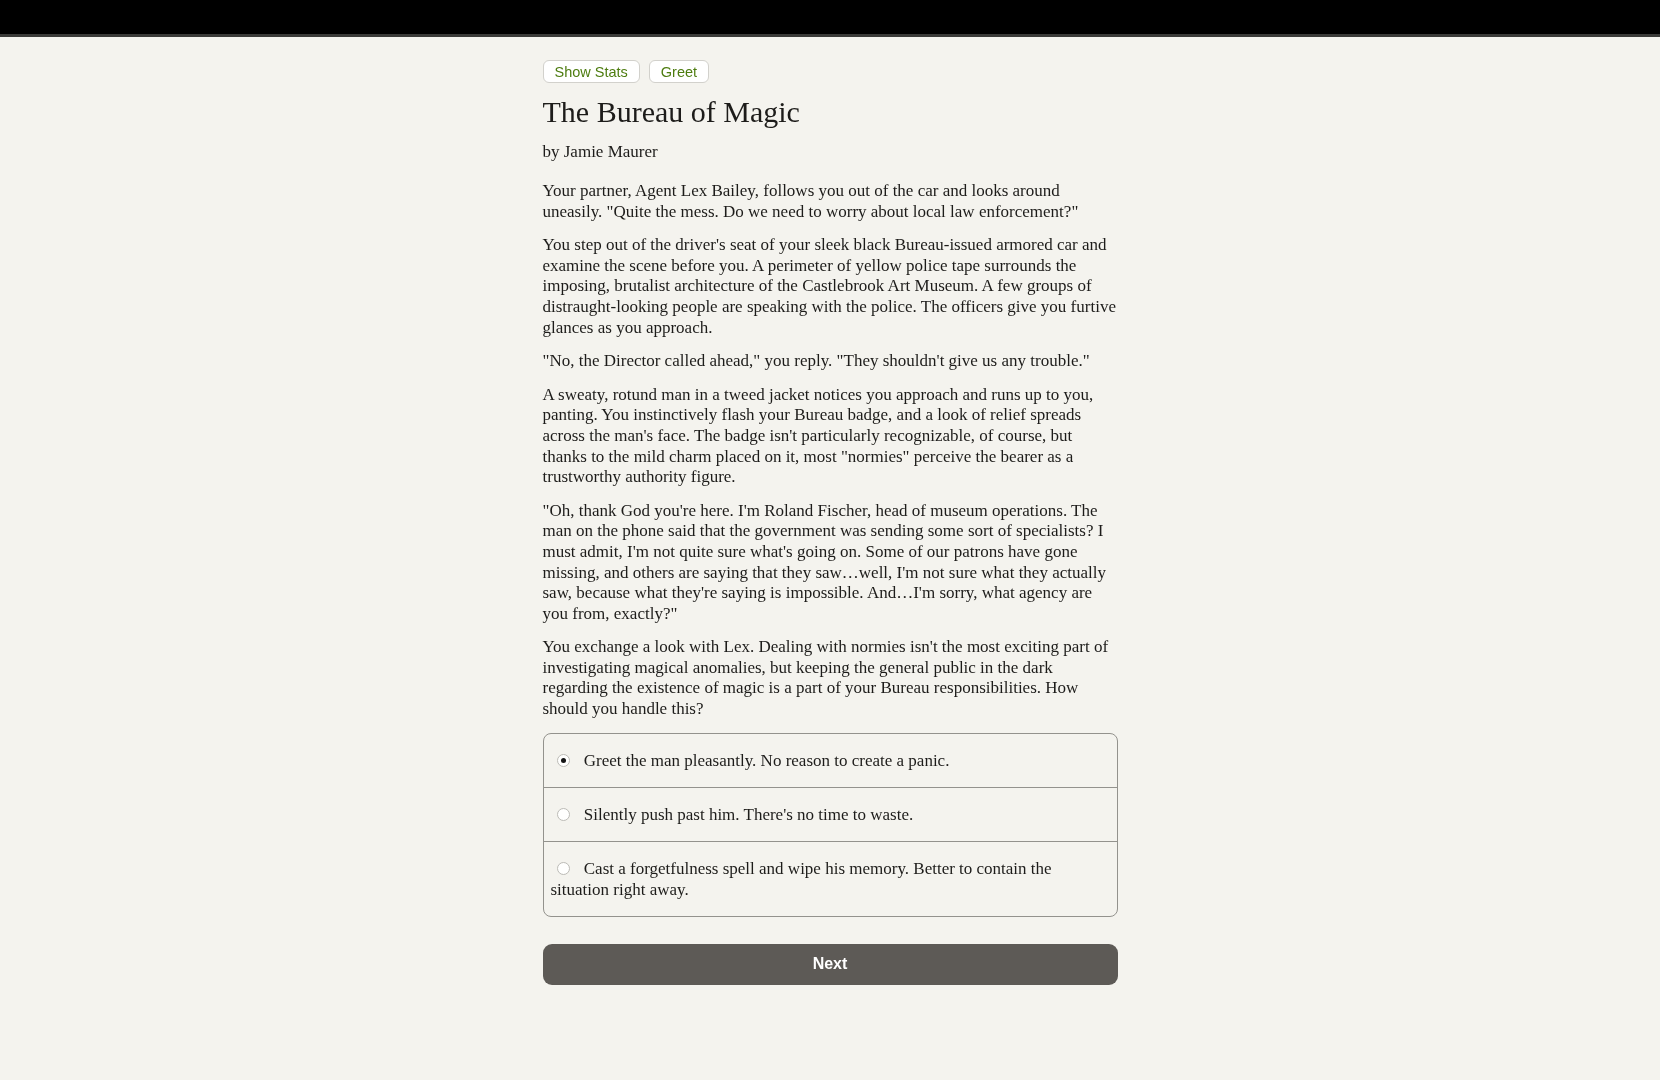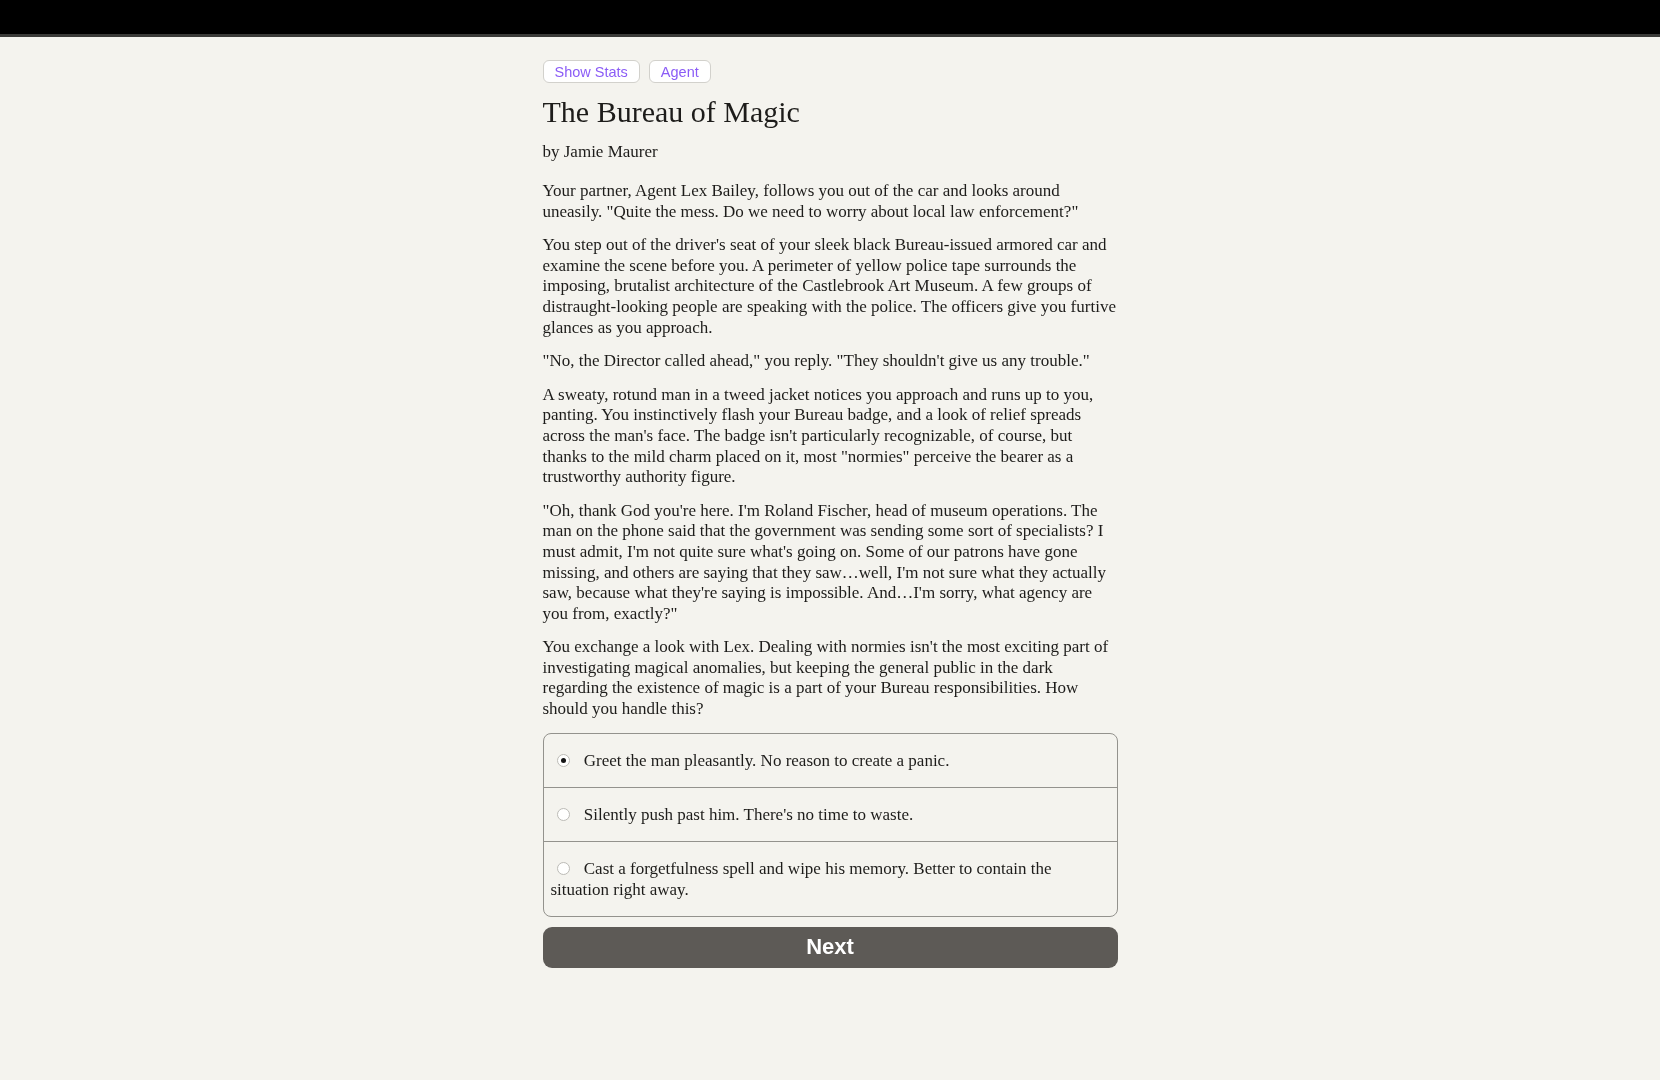--- a/index.html
+++ b/index.html
@@ -34,21 +34,21 @@
   }
   .toolbar{
     display:flex;
     gap:9px;
     margin-bottom:13px;
   }
   .ui-btn{
     font-family:"Liberation Sans","DejaVu Sans",sans-serif;
     font-size:14.5px;
     line-height:1;
-    color:#8b5cf6;
+    color:#4d7c0f;
     background:var(--button-bg);
     border:1px solid var(--button-border);
     border-radius:6px;
     padding:4px 11px 5px 11px;
     height:23px;
     cursor:pointer;
   }
   h1.title{
     font-size:30px;
     font-weight:400;
@@ -99,42 +99,42 @@
     content:"";
     position:absolute;
     left:3px;top:3px;
     width:5px;height:5px;
     border-radius:50%;
     background:var(--radio-dot);
   }
   .next-btn{
     display:block;
     width:100%;
-    margin-top:10px;
+    margin-top:27px;
     height:41px;
     background:var(--next-button-bg);
     color:var(--next-button-text);
     border:none;
     border-radius:9px;
     font-family:"Liberation Sans","DejaVu Sans",sans-serif;
-    font-size:22px;
+    font-size:16px;
     font-weight:bold;
     cursor:pointer;
   }
 </style>
 </head>
 <body>
 
 <div class="top-bar"></div>
 
 <div class="content">
 
   <div class="toolbar">
     <button class="ui-btn">Show Stats</button>
-    <button class="ui-btn">Agent</button>
+    <button class="ui-btn">Greet</button>
   </div>
 
   <h1 class="title">The Bureau of Magic</h1>
 
   <div class="byline">by Jamie Maurer</div>
 
   <div class="story">
   <p class="para">Your partner, Agent Lex Bailey, follows you out of the car and looks around uneasily. "Quite the mess. Do we need to worry about local law enforcement?"</p>
 
   <p class="para">You step out of the driver's seat of your sleek black Bureau-issued armored car and examine the scene before you. A perimeter of yellow police tape surrounds the imposing, brutalist architecture of the Castlebrook Art Museum. A few groups of distraught-looking people are speaking with the police. The officers give you furtive glances as you approach.</p>

